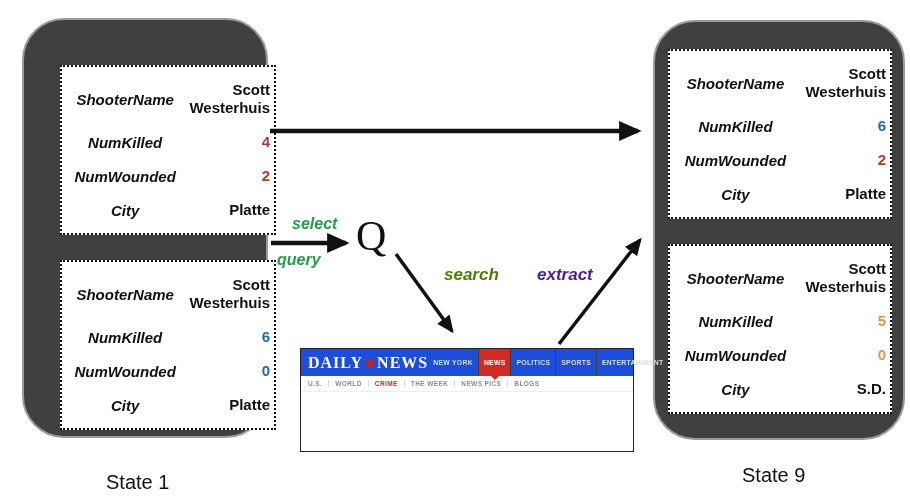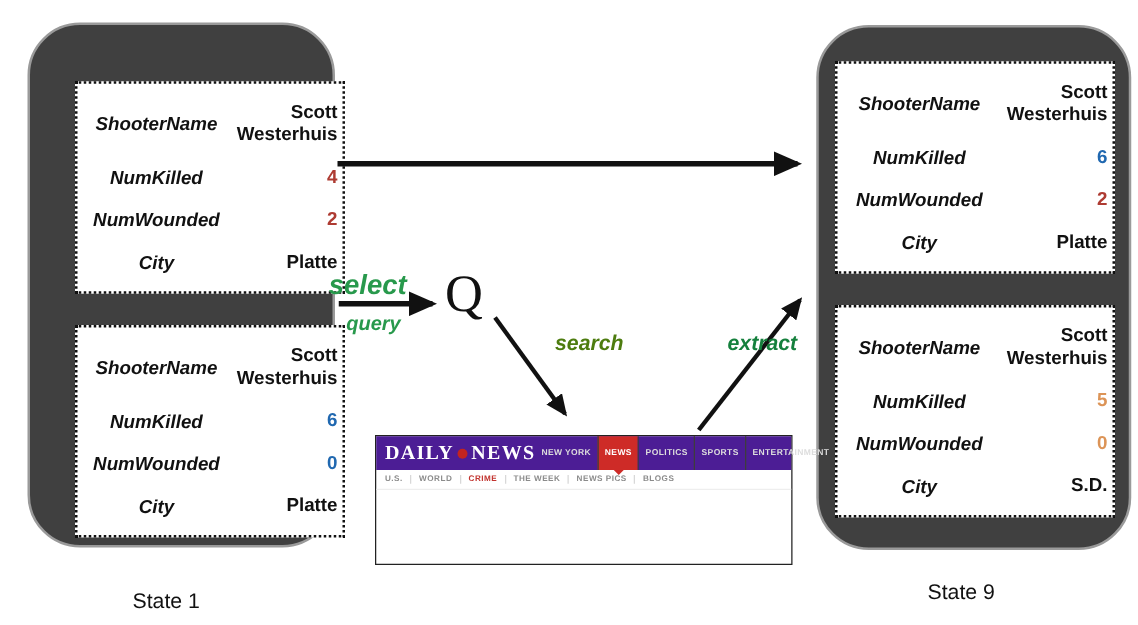--- a/index.html
+++ b/index.html
@@ -52,36 +52,36 @@
     text-align: right;
     font-weight: 700;
     font-size: 15px;
     color: #111;
     line-height: 1.25;
   }
 
   
   .state-caption {
     position: absolute;
-    font-size: 17px;
+    font-size: 20px;
     color: #111;
     white-space: nowrap;
   }
   .cap-1 { left: 106px; top: 471px; }
   .cap-2 { left: 742px; top: 464px; }
 
   
   .flow-label {
     position: absolute;
     font-weight: 700;
     font-style: italic;
     white-space: nowrap;
   }
   .lbl-reconcile { left: 430px; top: 88px;  font-size: 21px; }
-  .lbl-select    { left: 263px; top: 215px; font-size: 22px; }
+  .lbl-select    { left: 292px; top: 215px; font-size: 16px; }
   .lbl-query     { left: 277px; top: 251px; font-size: 16px; }
   .lbl-search    { left: 444px; top: 265px; font-size: 17px; }
   .lbl-extract   { left: 537px; top: 265px; font-size: 17px; }
 
   .q-symbol {
     position: absolute;
     left: 356px; top: 212px;
     font-family: "Liberation Serif", serif;
     font-size: 42px;
     font-weight: 400;
@@ -94,21 +94,21 @@
   
   .news {
     position: absolute;
     left: 300px; top: 348px;
     width: 334px; height: 104px;
     border: 1px solid #222;
     background: #fff;
   }
   .news-topbar {
     height: 27px;
-    background: #4c1d95;
+    background: #1d4ed8;
     display: flex;
     align-items: center;
     padding: 0 7px;
   }
   .news-logo {
     display: flex; align-items: center; gap: 3px;
     font-family: "Liberation Serif", serif;
     font-weight: 700;
     font-size: 16px;
     letter-spacing: 1px;
@@ -273,21 +273,21 @@
     </defs>
     <line x1="270" y1="131" x2="638" y2="131" stroke="#111" stroke-width="4.5" marker-end="url(#ah)"></line>
     <line x1="271" y1="243" x2="346" y2="243" stroke="#111" stroke-width="4.5" marker-end="url(#ah)"></line>
     <line x1="396" y1="254" x2="452" y2="331" stroke="#111" stroke-width="3.5" marker-end="url(#ah)"></line>
     <line x1="559" y1="344" x2="640" y2="240" stroke="#111" stroke-width="3.5" marker-end="url(#ah)"></line>
   </svg>
 
   <div class="flow-label lbl-select" style="color: rgb(40, 153, 76);">select</div>
   <div class="flow-label lbl-query" style="color: rgb(40, 153, 76);">query</div>
   <div class="flow-label lbl-search" style="color: #4d7c0f;">search</div>
-  <div class="flow-label lbl-extract" style="color: #15803d; margin-left: 45px;">extract</div>
+  <div class="flow-label lbl-extract" style="color: #4c1d95;">extract</div>
   <div class="q-symbol">Q</div>
 
   <div class="news">
     <div class="news-topbar">
       <div class="news-logo">
         <span>DAILY</span>
         <span class="logo-dot"></span>
         <span>NEWS</span>
       </div>
       <div class="news-nav">

